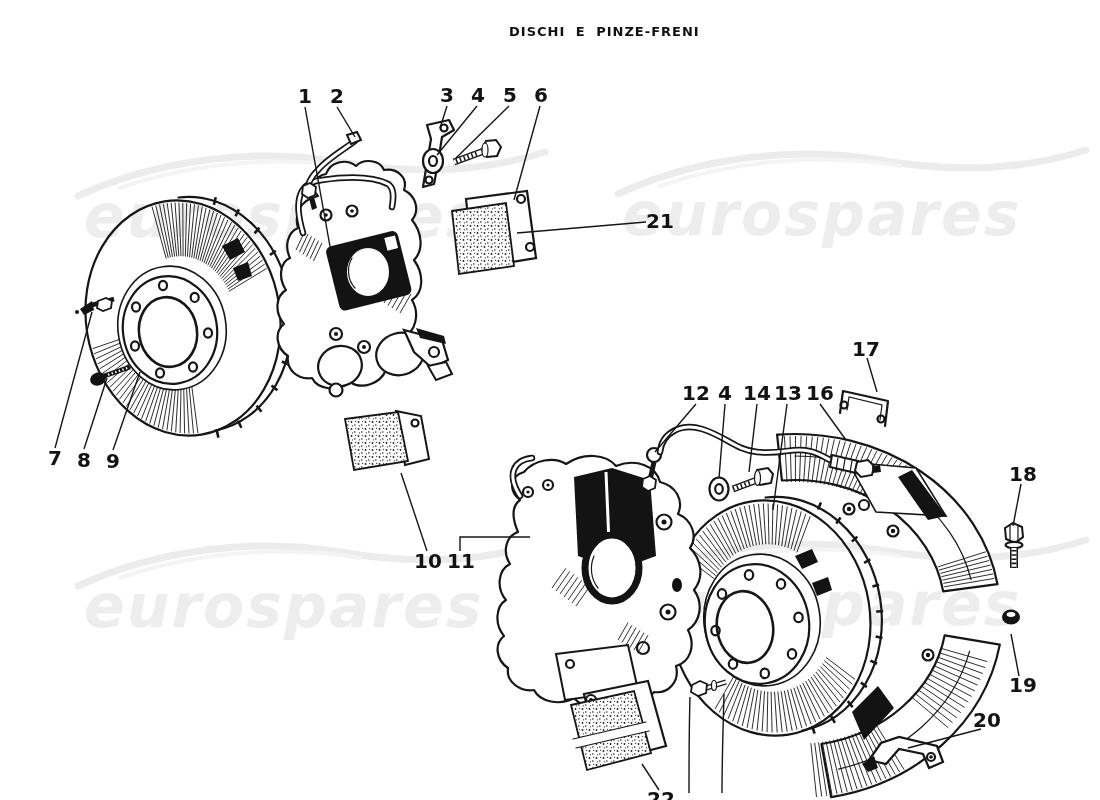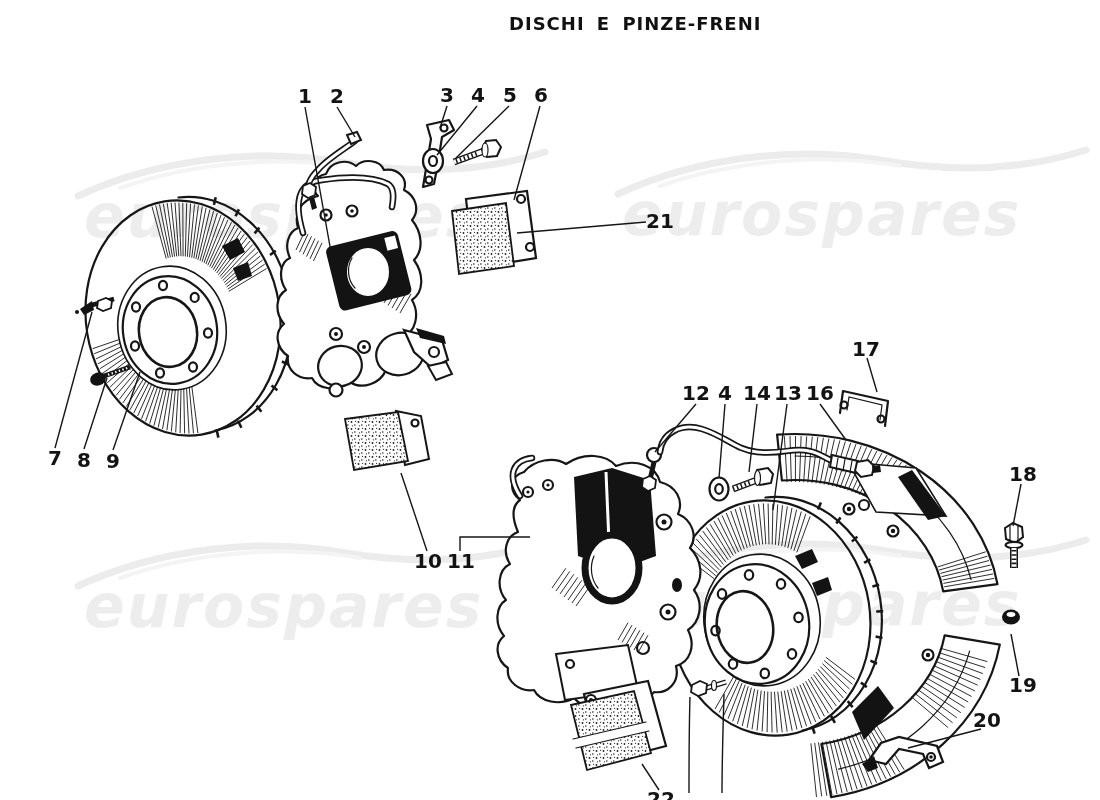--- a/index.html
+++ b/index.html
@@ -1,18 +1,18 @@
 <!DOCTYPE html>
 <html><head>
 <meta charset="utf-8">
 <style>
   html,body{margin:0;padding:0;background:#ffffff;}
   .page{position:relative;width:1100px;height:800px;background:#fff;overflow:hidden;
         font-family:"DejaVu Sans",sans-serif;}
-  .title{position:absolute;top:13px;left:509px;font-size:18px;font-weight:bold;
+  .title{position:absolute;top:24px;left:509px;font-size:13px;font-weight:bold;
          letter-spacing:1px;word-spacing:5px;color:#111;}
   svg{position:absolute;top:0;left:0;}
   .ink{stroke:#161616;fill:none;stroke-width:2.2;stroke-linecap:round;stroke-linejoin:round;}
   .thin{stroke:#161616;fill:none;stroke-width:1.2;stroke-linecap:round;}
   .white{fill:#ffffff;}
   .dark{fill:#131313;stroke:none;}
   .tube{stroke:#161616;stroke-width:6.5;fill:none;stroke-linecap:round;}
   .core{stroke:#ffffff;stroke-width:3px;fill:none;stroke-linecap:round;}
   .lead{stroke:#161616;stroke-width:1.4;fill:none;}
   .callout{font-family:"DejaVu Sans",sans-serif;font-size:20px;font-weight:bold;

